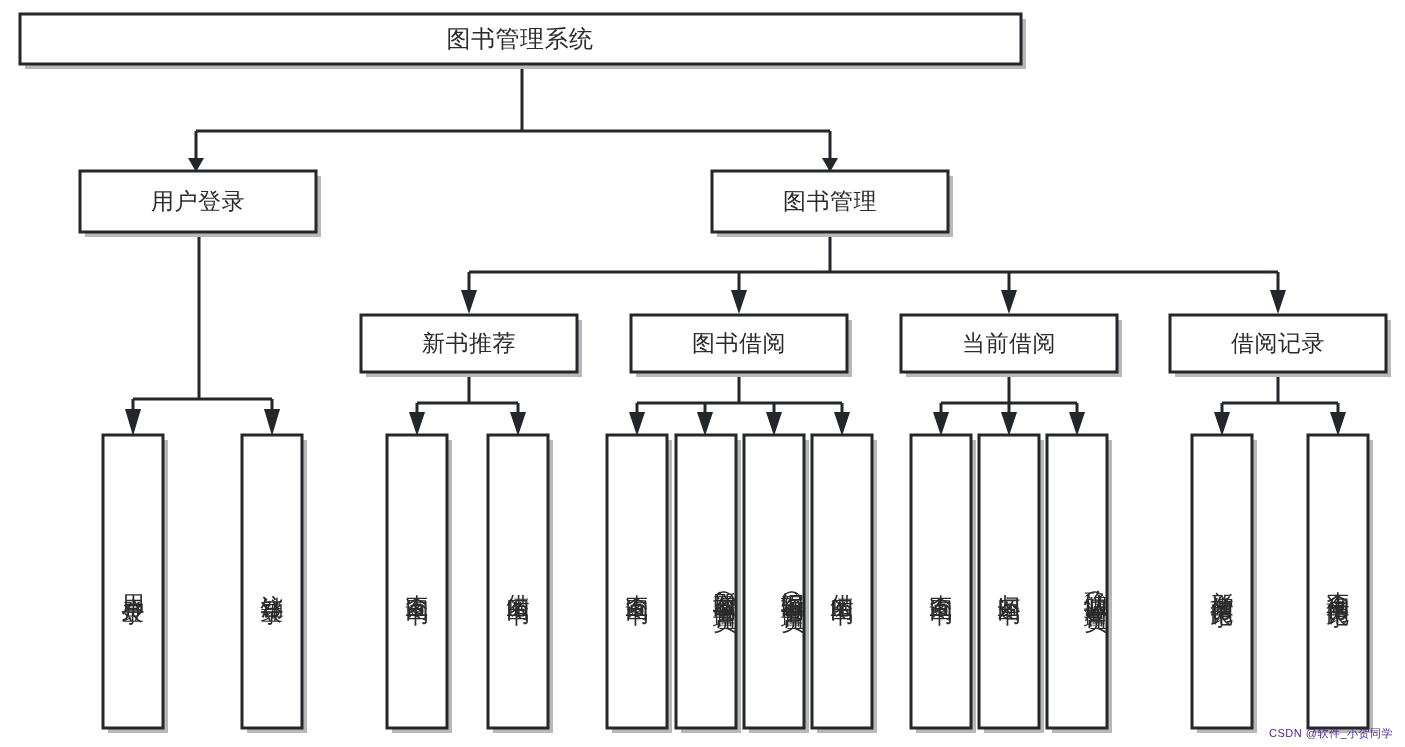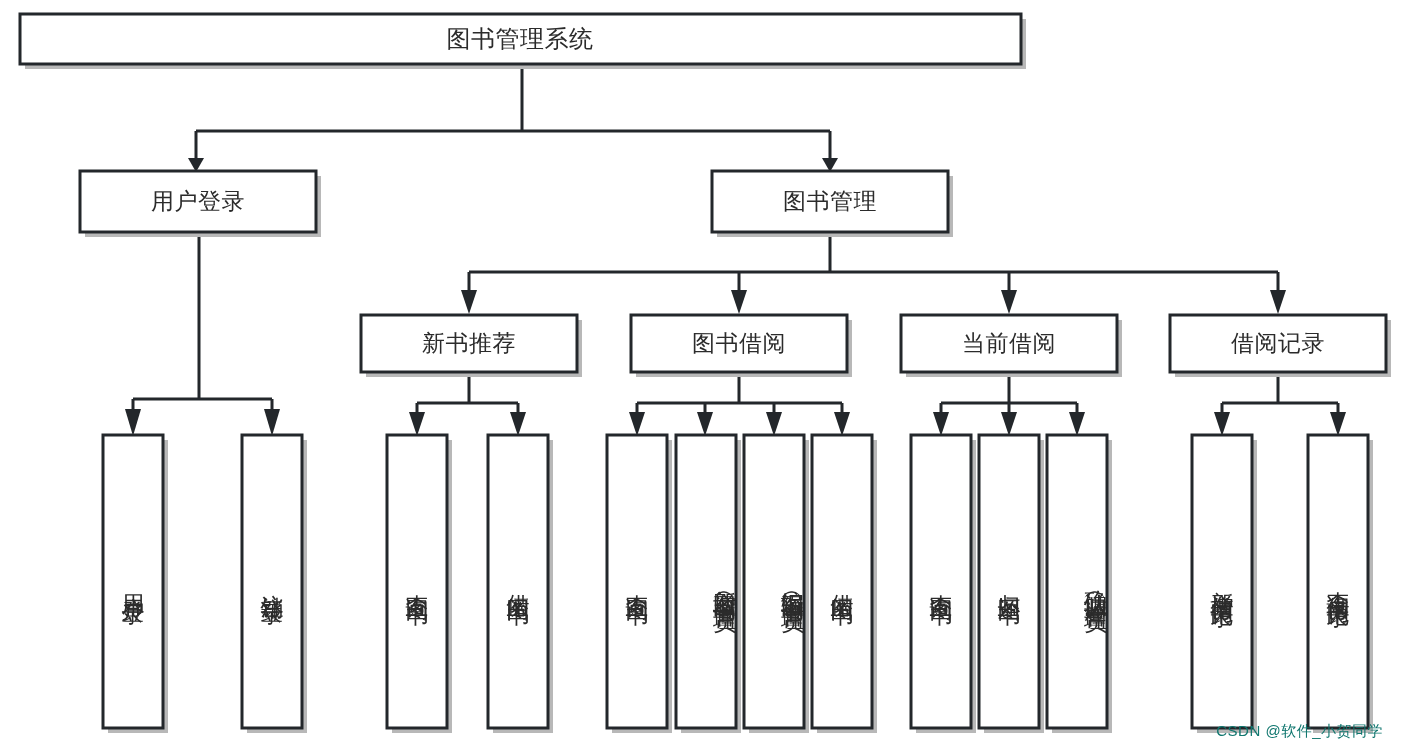--- a/index.html
+++ b/index.html
@@ -68,25 +68,25 @@
     font-size: 23px;
     color: #2b2b2b;
     line-height: 1;
     letter-spacing: 3px;
     white-space: nowrap;
     pointer-events: none;
     text-align: center;
   }
   .watermark {
     position: absolute;
-    right: 22px;
+    right: 12px;
     bottom: 6px;
     font-family: "Liberation Sans", "DejaVu Sans", sans-serif;
-    font-size: 15px;
-    color: #0f766e;
+    font-size: 11px;
+    color: #4c1d95;
     letter-spacing: 0.5px;
     white-space: nowrap;
   }
 </style>
 </head>
 <body>
 
 <div id="diagram-root">
 
   <svg class="diagram-svg" viewBox="0 0 1405 747" xmlns="http://www.w3.org/2000/svg">

